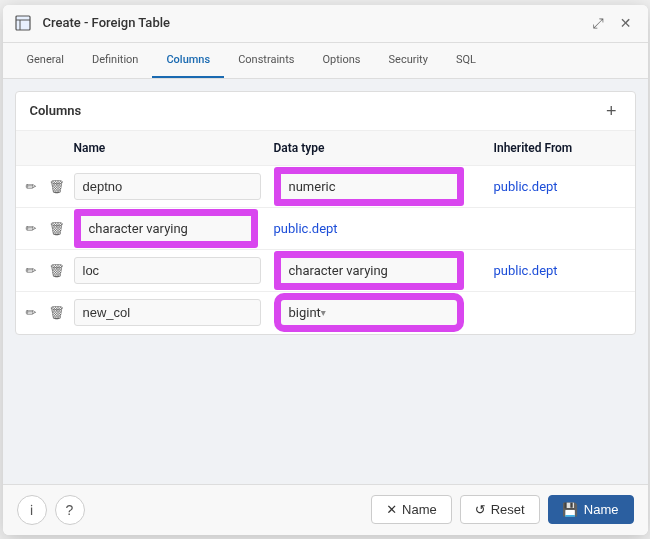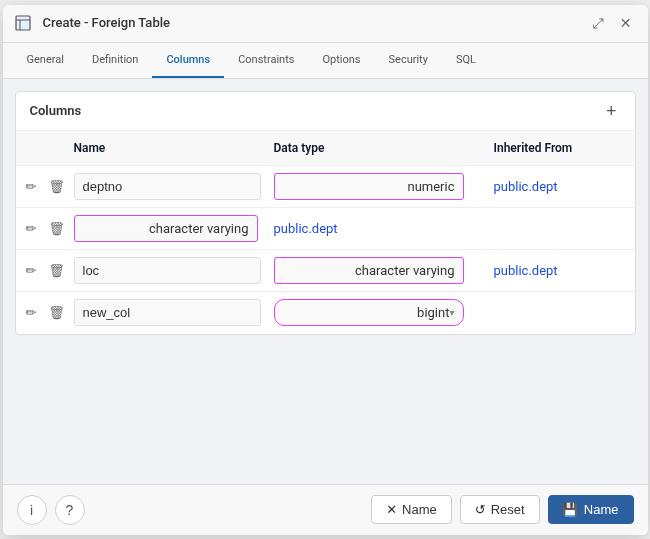--- a/index.html
+++ b/index.html
@@ -158,28 +158,28 @@
       width: 187px;
       outline: none;
     }
     .data-type-cell {
       display: flex;
       align-items: center;
       padding: 0 8px;
     }
     .data-type-box {
       background: #f9f9f9;
-      border: 1px solid #d946ef;
+      border: 7px solid #d946ef;
       border-radius: 3px;
       padding: 5px 8px;
       font-size: 13px;
       color: #333;
       width: 190px;
       display: flex;
-      justify-content: flex-end;
+      justify-content: flex-start;
       align-items: center;
     }
     .data-type-box.with-arrow {
       cursor: pointer;
       border-radius: 10px;
     }
     .inherited-cell {
       padding: 0 8px;
       font-size: 13px;
       color: #1d4ed8;

